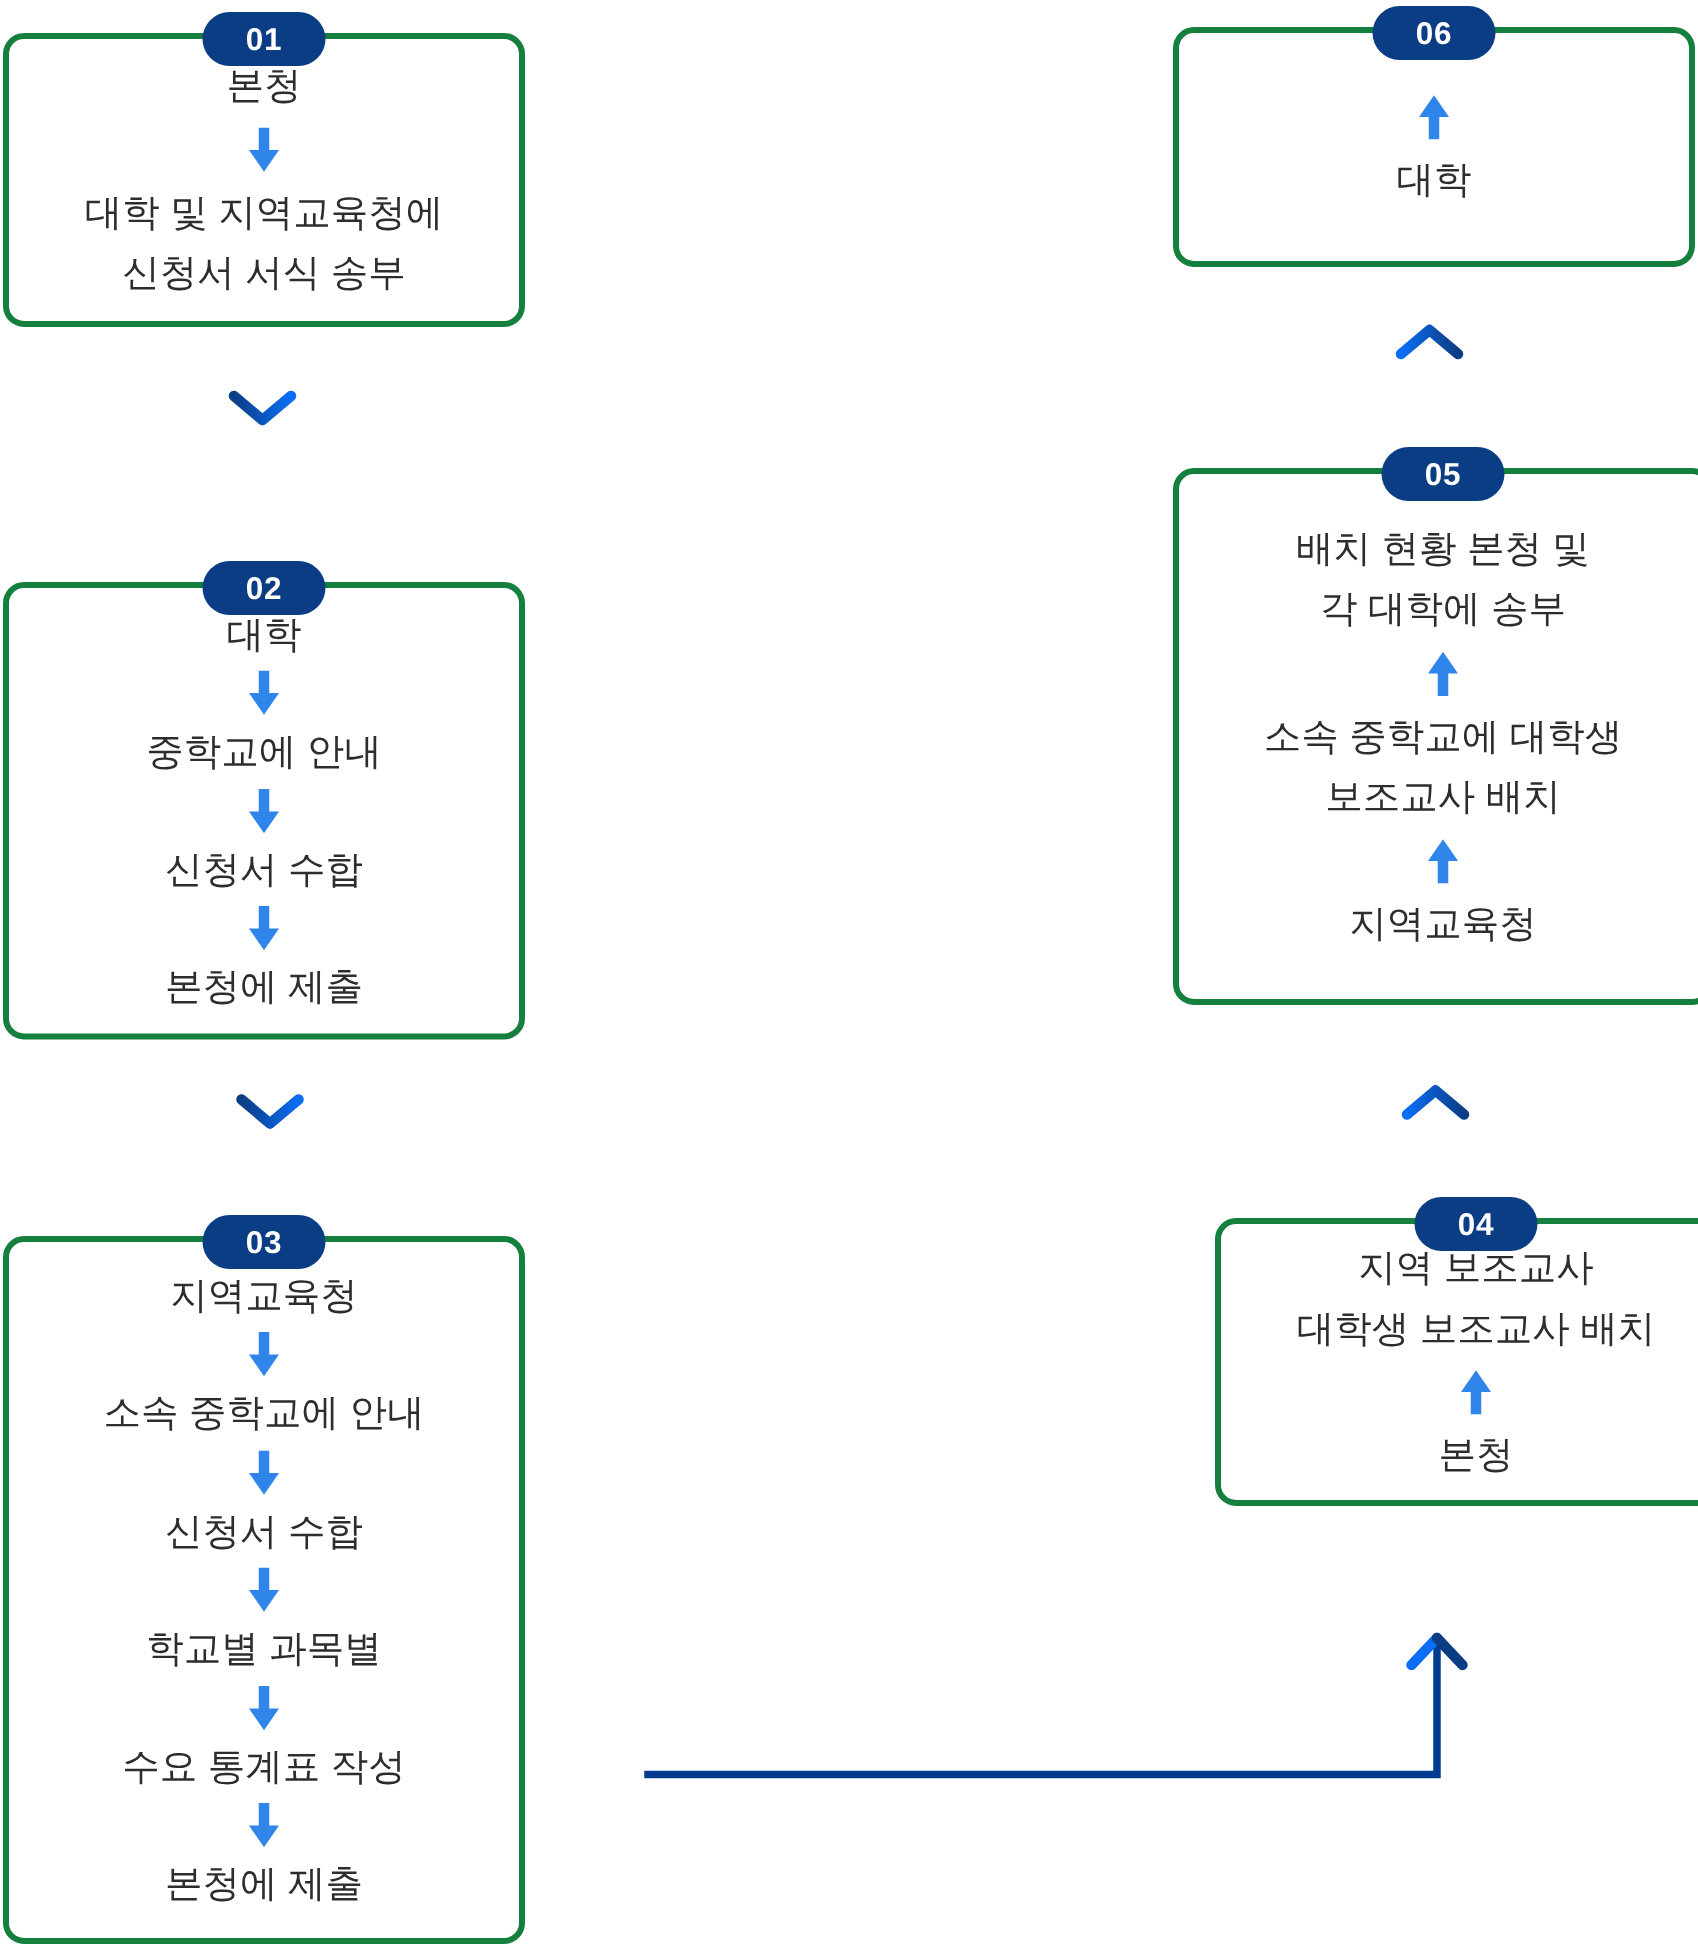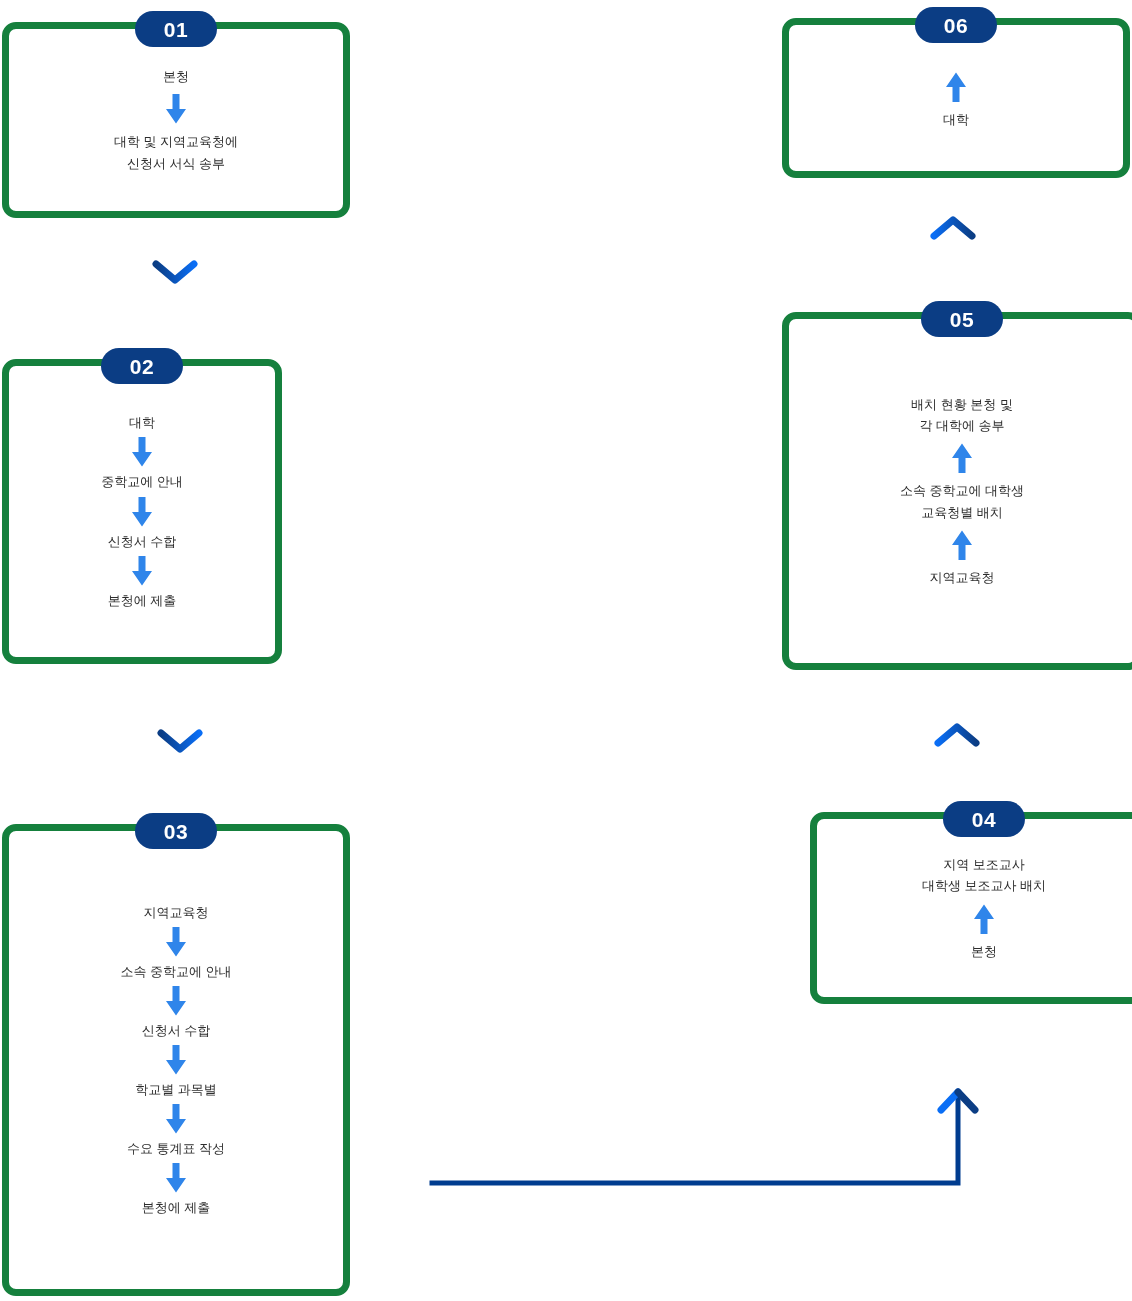--- a/index.html
+++ b/index.html
@@ -19,21 +19,21 @@
     width: 1132px;
     height: 1301px;
     overflow: hidden;
     background: #ffffff;
   }
 
   
   .step-card {
     position: absolute;
     box-sizing: border-box;
-    border: 7px solid #15803d;
+    border: 4px solid #15803d;
     border-radius: 14px;
     background: #ffffff;
     display: flex;
     flex-direction: column;
     align-items: center;
     justify-content: center;
   }
 
   .step-badge {
     position: absolute;
@@ -56,21 +56,21 @@
 
   .step-body {
     display: flex;
     flex-direction: column;
     align-items: center;
     justify-content: center;
     width: 100%;
   }
 
   .step-line {
-    font-size: 13px;
+    font-size: 25px;
     line-height: 1.62;
     color: #2d2d2d;
     text-align: center;
     white-space: nowrap;
     font-weight: 500;
   }
 
   
   .inline-arrow {
     display: block;
@@ -112,21 +112,21 @@
   <svg class="chevron" viewBox="0 0 46 28" style="left:152px; top:258px;">
     <defs>
       <linearGradient id="gradDown1" x1="0" y1="0" x2="1" y2="0">
         <stop offset="0%" stop-color="#0b3d84"></stop>
         <stop offset="100%" stop-color="#0a6ef5"></stop>
       </linearGradient>
     </defs>
     <path d="M4 6 L23 22 L42 6" fill="none" stroke="url(#gradDown1)" stroke-width="7" stroke-linecap="round" stroke-linejoin="round"></path>
   </svg>
 
-  <div class="step-card" style="left:2px; top:359px; width:280px; height:305px;">
+  <div class="step-card" style="left:2px; top:388px; width:348px; height:305px;">
     <div class="step-badge">02</div>
     <div class="step-body">
       <div class="step-line">대학</div>
       <svg class="inline-arrow tight" viewBox="0 0 26 30">
         <path d="M9.5 0 h7 v15 h6.5 L13 29.5 L3 15 h6.5 z" fill="#2f85ea"></path>
       </svg>
       <div class="step-line">중학교에 안내</div>
       <svg class="inline-arrow tight" viewBox="0 0 26 30">
         <path d="M9.5 0 h7 v15 h6.5 L13 29.5 L3 15 h6.5 z" fill="#2f85ea"></path>
       </svg>
@@ -206,21 +206,21 @@
 
   <div class="step-card" style="left:782px; top:312px; width:360px; height:358px;">
     <div class="step-badge">05</div>
     <div class="step-body">
       <div class="step-line">배치 현황 본청 및</div>
       <div class="step-line">각 대학에 송부</div>
       <svg class="inline-arrow" viewBox="0 0 26 30">
         <path d="M13 0.5 L23 15 h-6.5 v15 h-7 V15 H3 z" fill="#2f85ea"></path>
       </svg>
       <div class="step-line">소속 중학교에 대학생</div>
-      <div class="step-line">교육청별 배치</div>
+      <div class="step-line">보조교사 배치</div>
       <svg class="inline-arrow" viewBox="0 0 26 30">
         <path d="M13 0.5 L23 15 h-6.5 v15 h-7 V15 H3 z" fill="#2f85ea"></path>
       </svg>
       <div class="step-line">지역교육청</div>
     </div>
   </div>
 
   <svg class="chevron" viewBox="0 0 46 28" style="left:930px; top:214px;">
     <defs>
       <linearGradient id="gradUp2" x1="0" y1="0" x2="1" y2="0">

